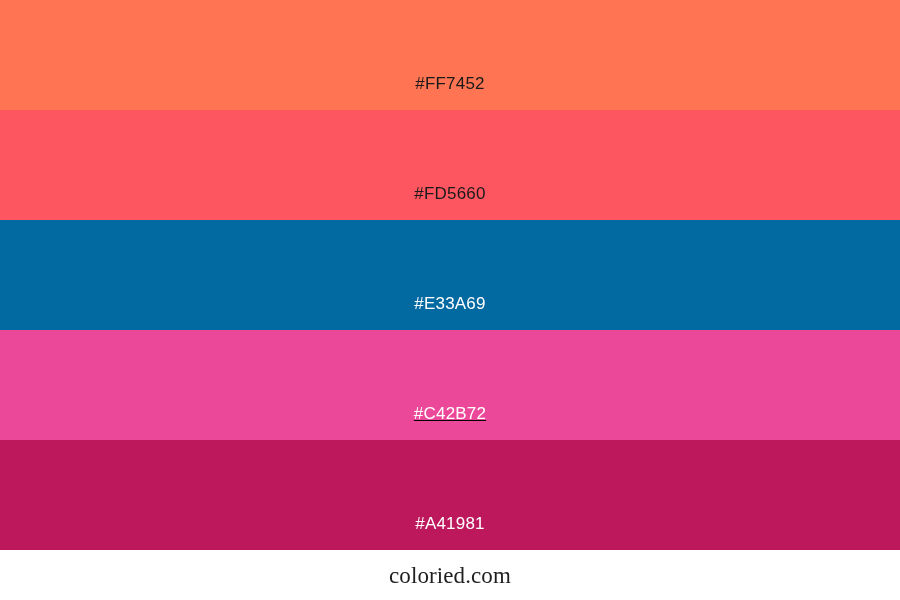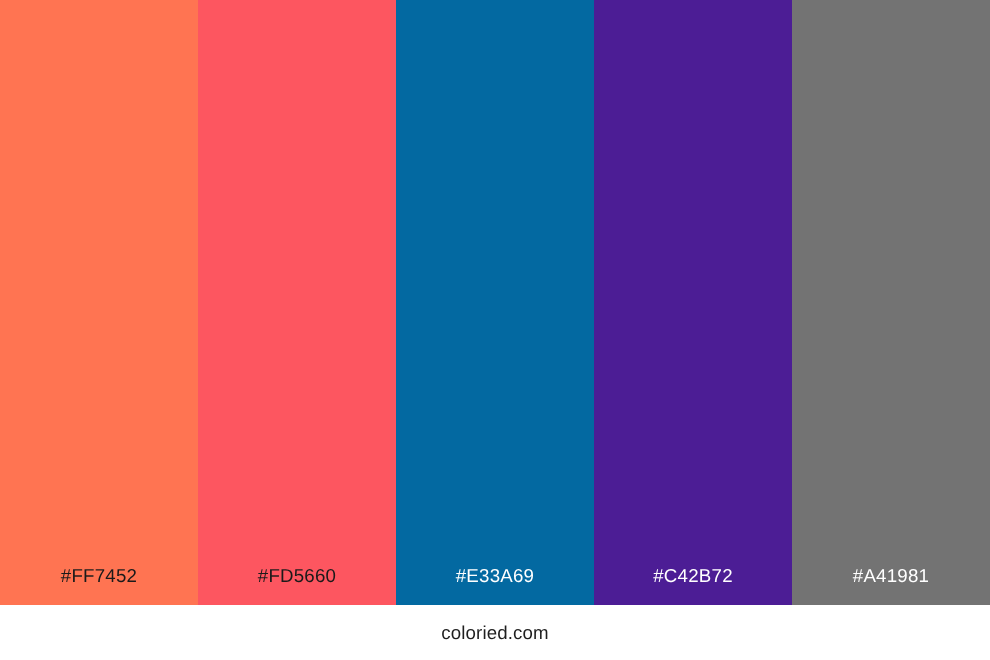--- a/index.html
+++ b/index.html
@@ -15,20 +15,21 @@
   }
   .palette-page {
     width: 900px;
     height: 600px;
     display: flex;
     flex-direction: column;
     background: #ffffff;
   }
   .swatch-strip {
     display: flex;
+    flex-direction: column;
     width: 900px;
     height: 550px;
   }
   .swatch {
     flex: 1 1 0;
     height: 550px;
     position: relative;
     display: flex;
     align-items: flex-end;
     justify-content: center;
@@ -52,22 +53,22 @@
   }
   .footer-bar {
     width: 900px;
     height: 50px;
     background: #ffffff;
     display: flex;
     align-items: center;
     justify-content: center;
   }
   .footer-brand {
-    font-family: Liberation Sans, sans-serif;
-    font-size: 17px;
+    font-family: Liberation Serif, serif;
+    font-size: 23px;
     color: #1f1f1f;
     line-height: 1;
     letter-spacing: 0.1px;
   }
 </style>
 </head>
 <body>
 
 <div class="palette-page">
 
@@ -78,25 +79,25 @@
     </div>
 
     <div class="swatch" style="background-color: rgb(253, 86, 96); align-items: flex-end;">
       <span class="swatch-label label-dark">#FD5660</span>
     </div>
 
     <div class="swatch" style="background-color: #0369a1;">
       <span class="swatch-label label-light">#E33A69</span>
     </div>
 
-    <div class="swatch" style="background-color: #4c1d95;">
+    <div class="swatch" style="background-color: #ec4899; text-decoration: underline;">
       <span class="swatch-label label-light">#C42B72</span>
     </div>
 
-    <div class="swatch" style="background-color: #737373; align-items: flex-end;">
+    <div class="swatch" style="background-color: #be185d; align-items: flex-end;">
       <span class="swatch-label label-light">#A41981</span>
     </div>
 
   </div>
 
   <div class="footer-bar" style="background-color: rgb(255, 255, 255);">
     <span class="footer-brand" style="color: rgb(31, 31, 31);">coloried.com</span>
   </div>
 
 </div>

